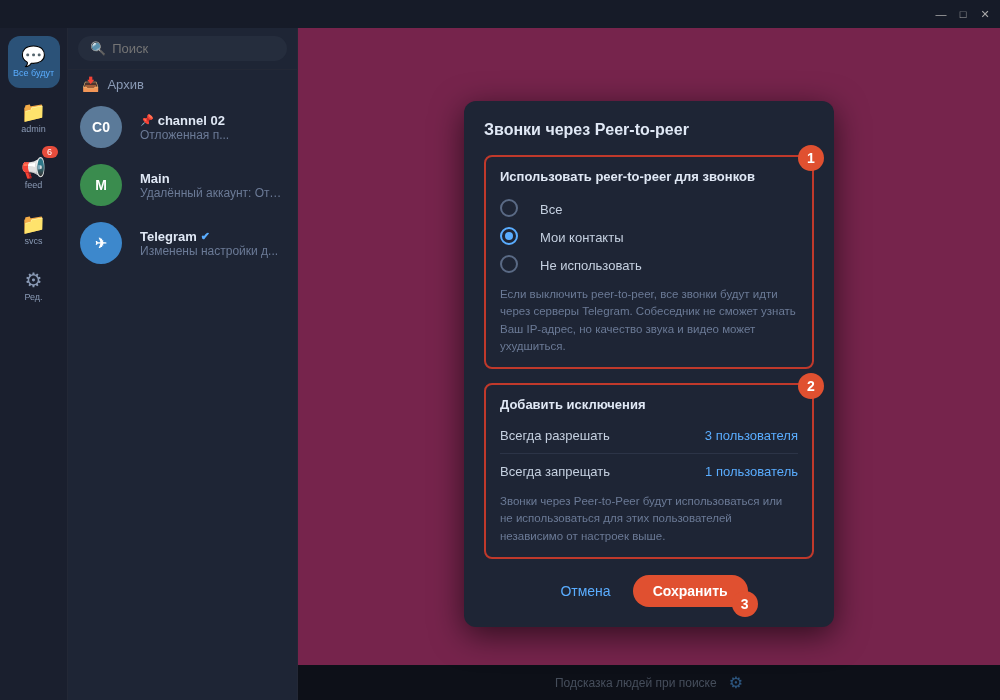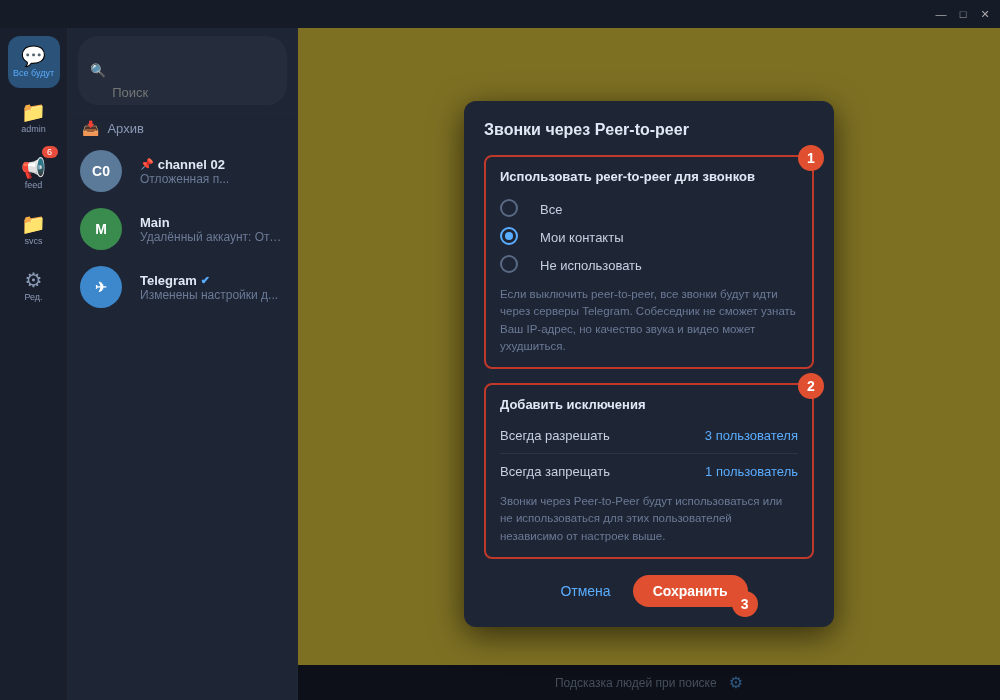--- a/index.html
+++ b/index.html
@@ -112,21 +112,20 @@
       flex: 1;
       gap: 6px;
     }
     .search-input {
       background: transparent;
       border: none;
       outline: none;
       color: #8a9ab5;
       font-size: 13px;
       width: 100%;
-      margin-top: 44px;
     }
 
     .archive-label {
       padding: 6px 14px;
       font-size: 13px;
       color: #8a9ab5;
       display: flex;
       align-items: center;
       gap: 8px;
       cursor: pointer;
@@ -167,21 +166,21 @@
       font-size: 12px;
       color: #6b7a96;
       white-space: nowrap;
       overflow: hidden;
       text-overflow: ellipsis;
     }
 
     
     .main-content {
       flex: 1;
-      background: #fde047;
+      background: #ec4899;
       position: relative;
       display: flex;
       flex-direction: column;
     }
 
     
     .overlay {
       position: absolute;
       top: 0; left: 0; right: 0; bottom: 0;
       background: rgba(0,0,0,0.5);

